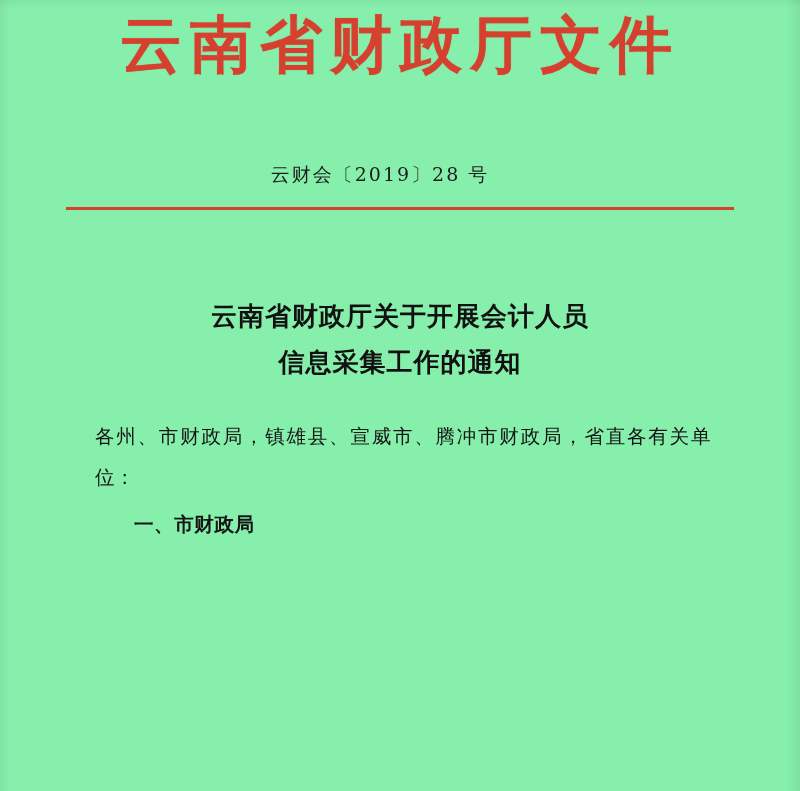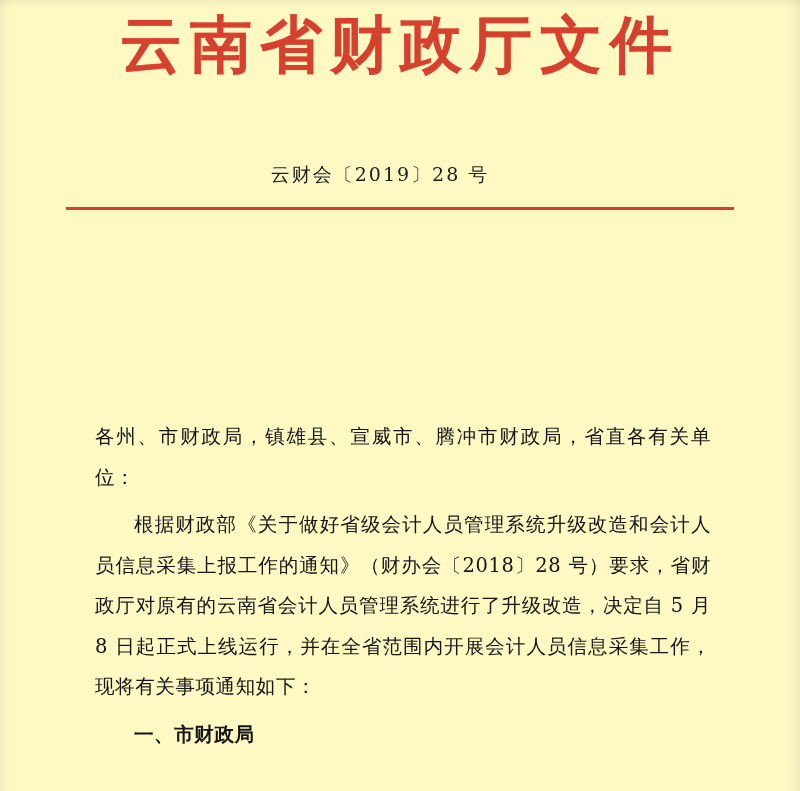--- a/index.html
+++ b/index.html
@@ -10,21 +10,21 @@
     width: 800px;
     height: 791px;
     background: #ffffff;
     font-family: "DejaVu Serif", "Liberation Serif", serif;
     overflow: hidden;
   }
   .page {
     position: relative;
     width: 800px;
     height: 791px;
-    background: #fef9c3;
+    background: #86efac;
     box-sizing: border-box;
   }
   
   .masthead {
     position: absolute;
     top: 6px;
     left: 0;
     width: 800px;
     text-align: center;
     color: #d6402f;
@@ -125,20 +125,23 @@
   <div class="scan-edge-top"></div>
   <div class="scan-edge-left"></div>
   <div class="scan-edge-right"></div>
 
   <div class="masthead">云南省财政厅文件</div>
 
   <div class="doc-number">云财会〔2019〕28 号</div>
 
   <div class="red-rule"></div>
 
+  <div class="doc-title">
+    <div>云南省财政厅关于开展会计人员</div>
+    <div>信息采集工作的通知</div>
+  </div>
 
   <div class="body-text">
     <p>各州、市财政局，镇雄县、宣威市、腾冲市财政局，省直各有关单位：</p>
-    <p class="indent">根据财政部《关于做好省级会计人员管理系统升级改造和会计人员信息采集上报工作的通知》（财办会〔2018〕28 号）要求，省财政厅对原有的云南省会计人员管理系统进行了升级改造，决定自 5 月 8 日起正式上线运行，并在全省范围内开展会计人员信息采集工作，现将有关事项通知如下：</p>
     <p class="section-head">一、市财政局</p>
   </div>
 
 </div>
 
 </body></html>

